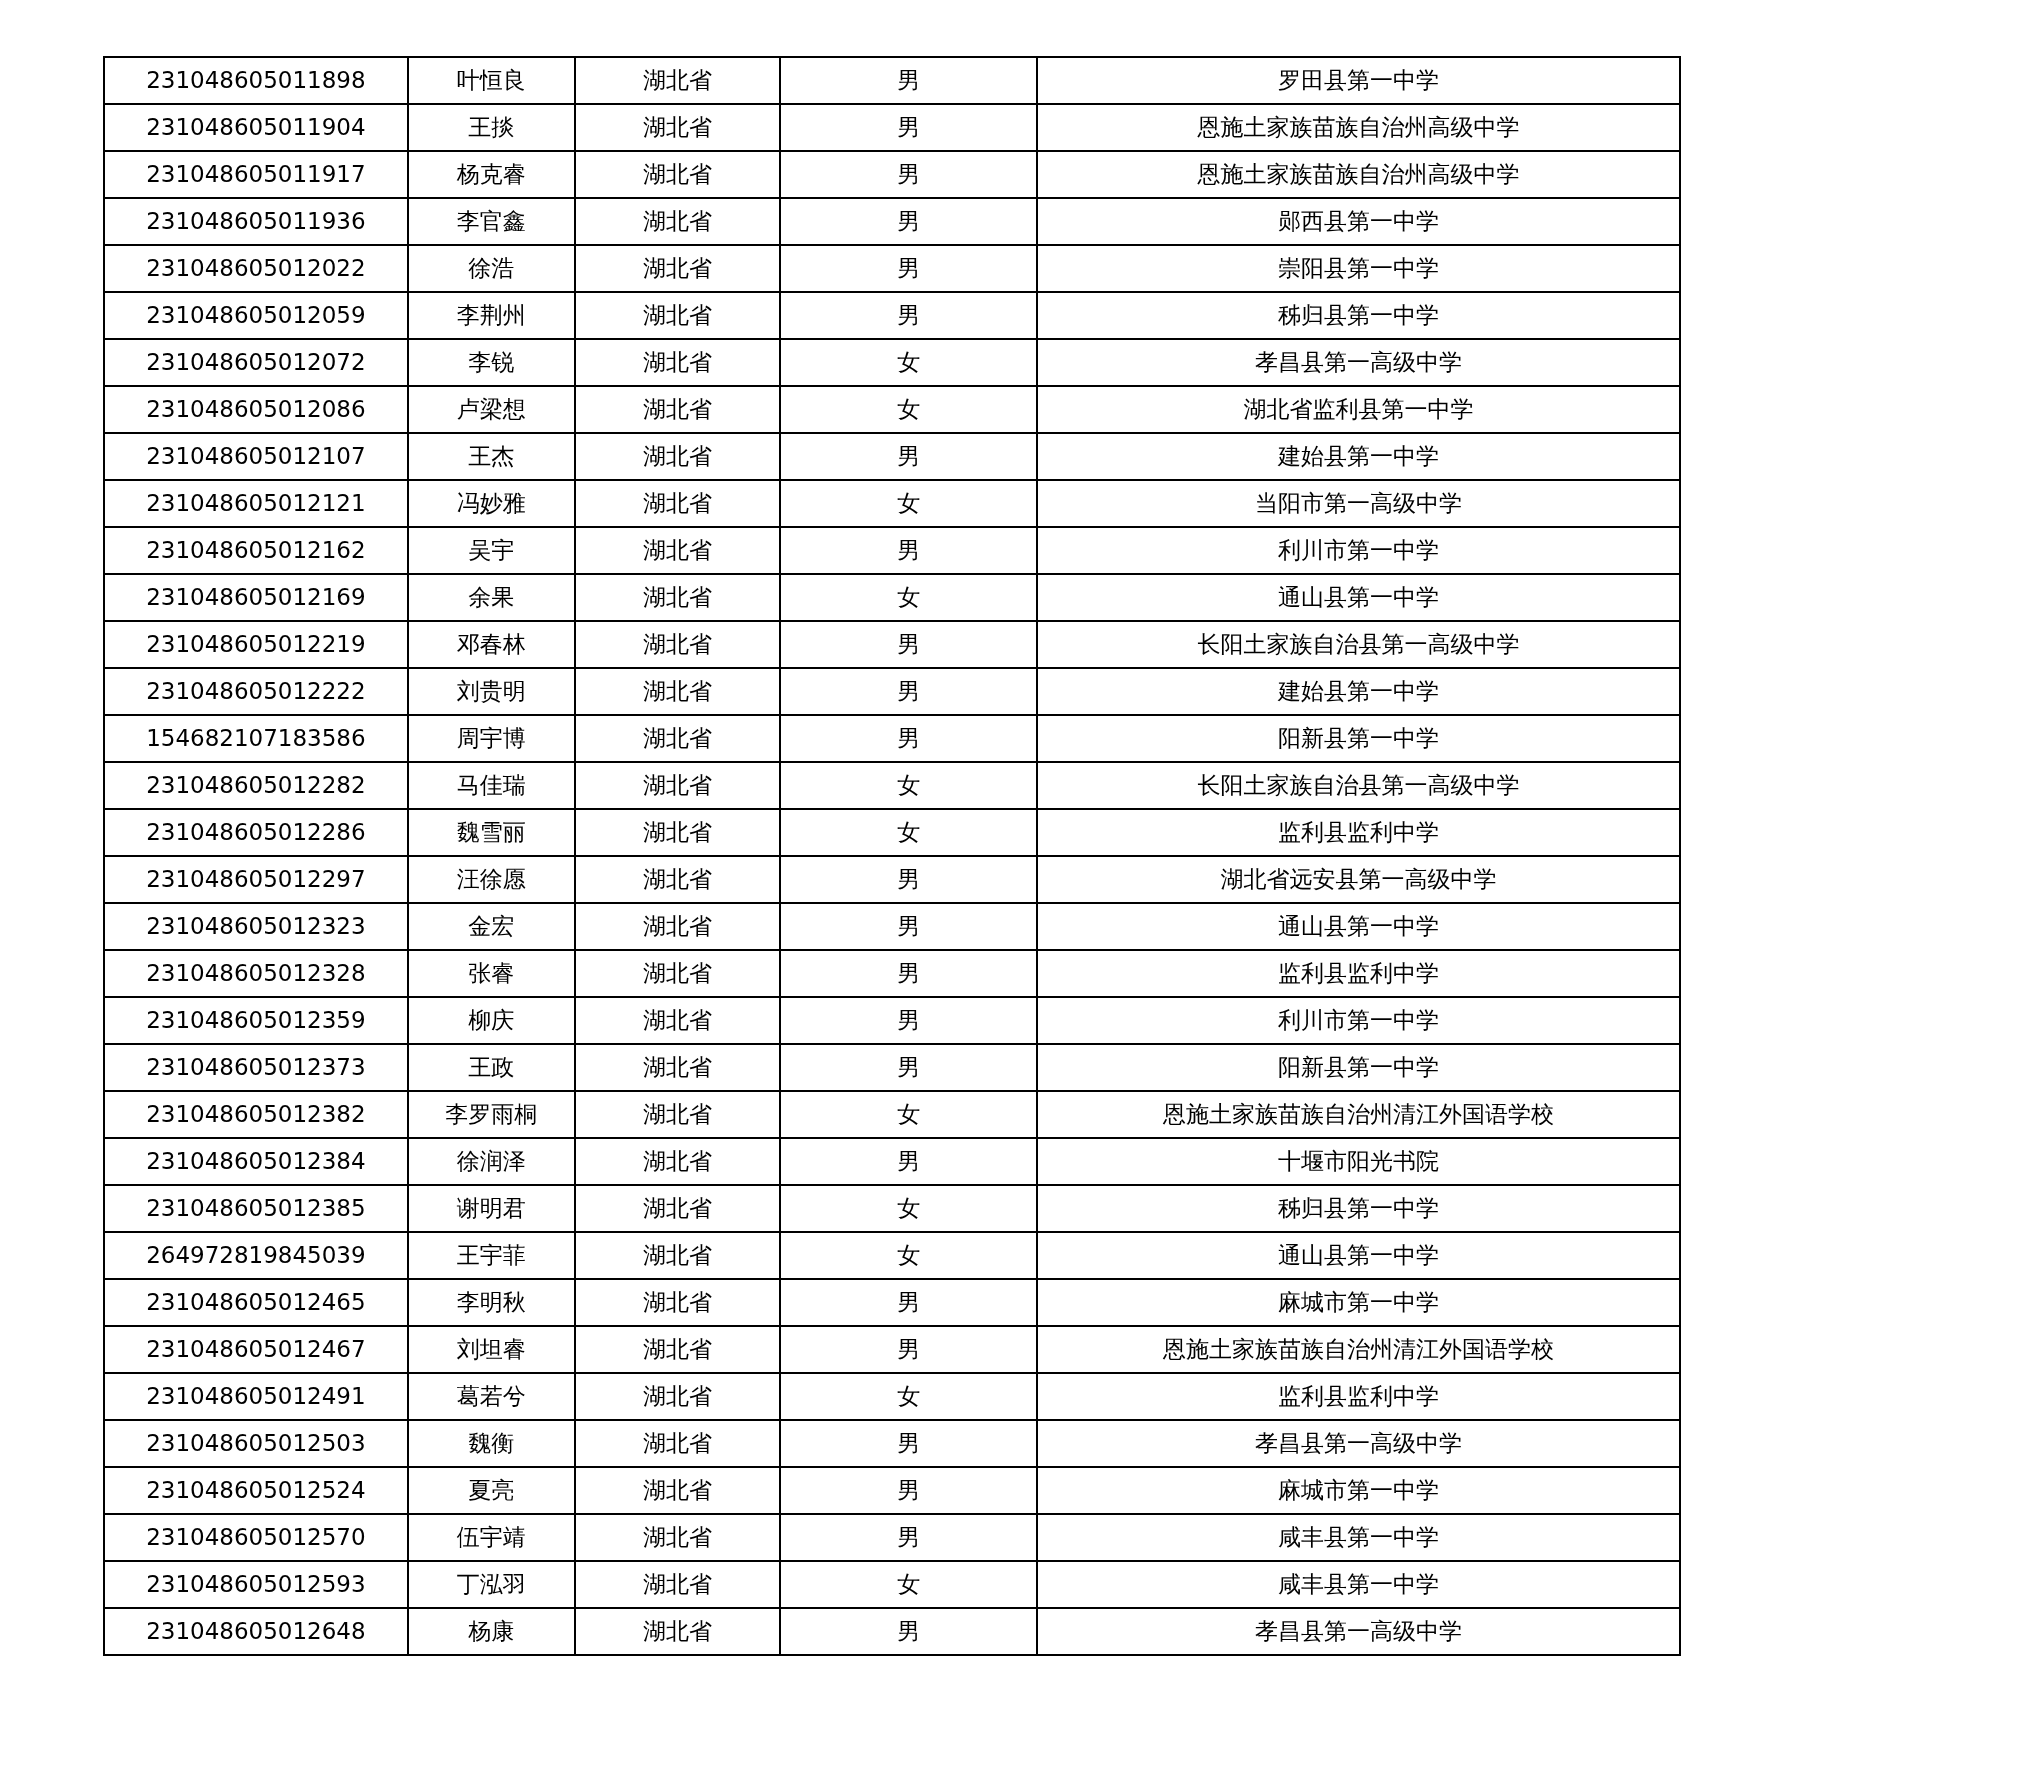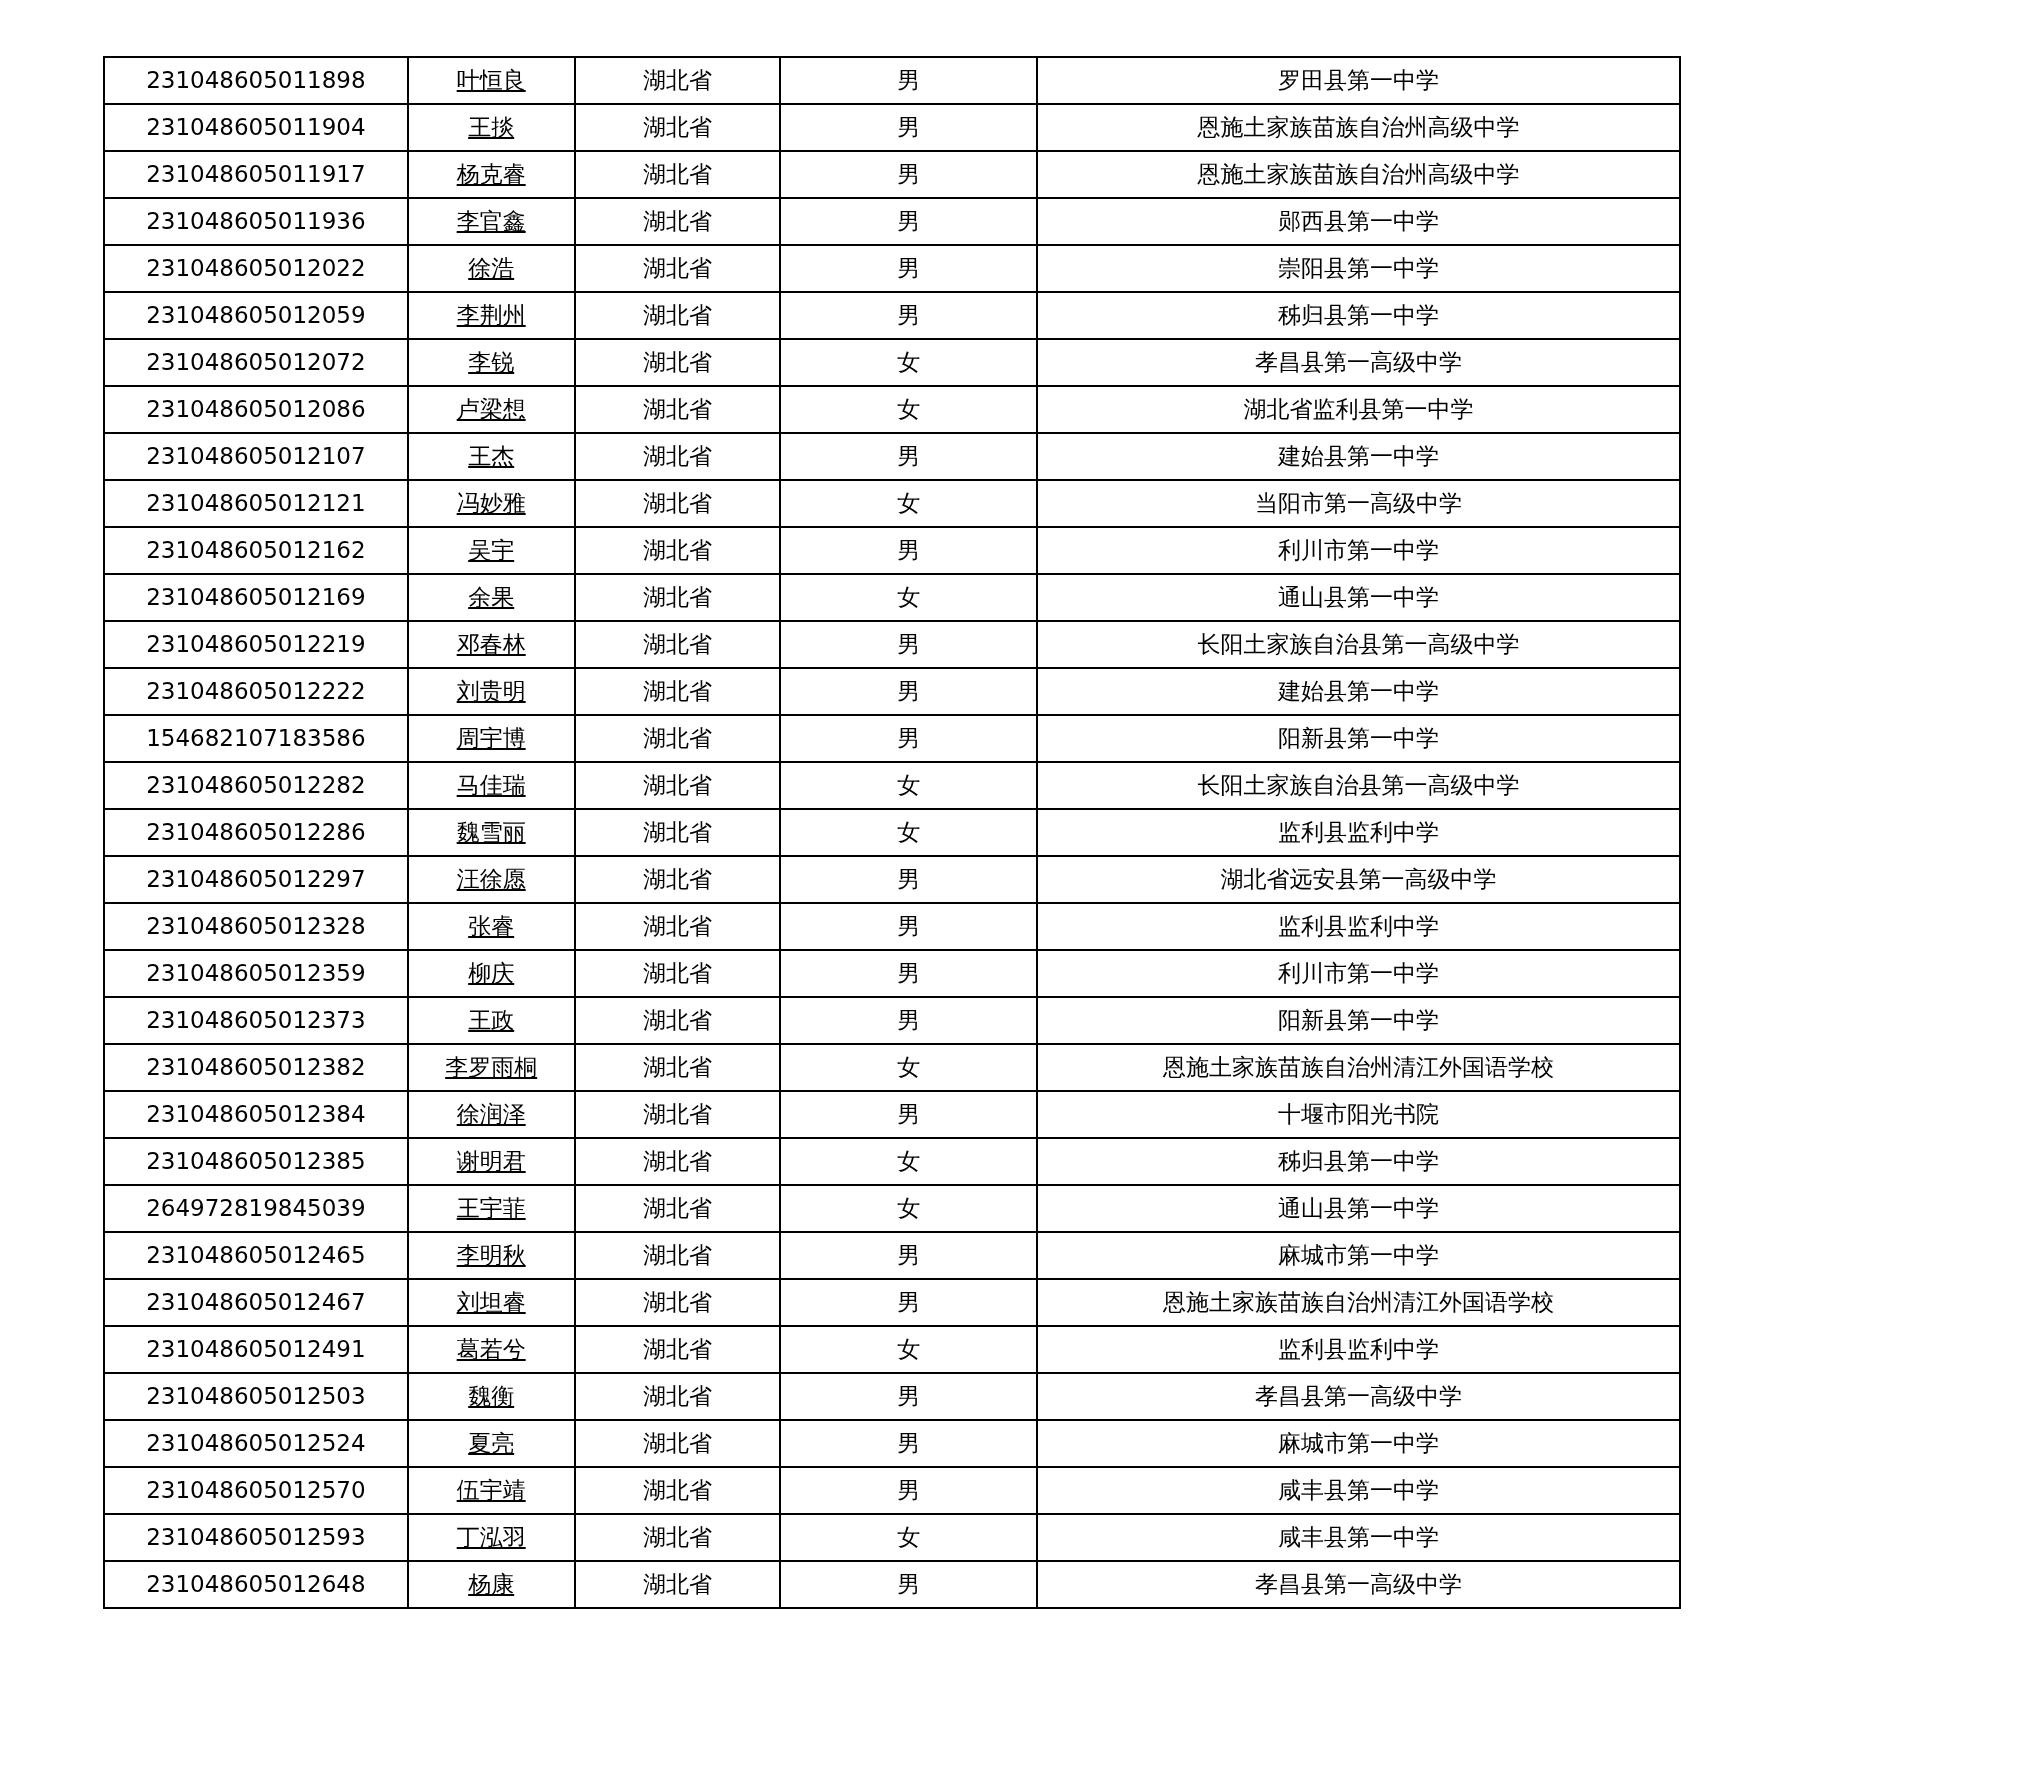--- a/index.html
+++ b/index.html
@@ -32,21 +32,21 @@
     padding: 0 3.4px;
     text-align: center;
     vertical-align: middle;
     font-size: 23px;
     line-height: 1.1;
     color: #000000;
     white-space: nowrap;
     overflow: hidden;
   }
   td.col-id     { width: 295px; }
-  td.col-name   { width: 158px; text-decoration: underline; }
+  td.col-name   { width: 158px; }
   td.col-prov   { width: 197px; }
   td.col-gender { width: 248px; }
   td.col-school { width: 634px; }
 </style>
 </head>
 <body>
 
 <div class="page">
   <table class="roster">
     <tbody>
@@ -170,20 +170,27 @@
           <td class="col-school">监利县监利中学</td>
         </tr>
         <tr>
           <td class="col-id">231048605012297</td>
           <td class="col-name">汪徐愿</td>
           <td class="col-prov">湖北省</td>
           <td class="col-gender">男</td>
           <td class="col-school">湖北省远安县第一高级中学</td>
         </tr>
         <tr>
+          <td class="col-id">231048605012323</td>
+          <td class="col-name">金宏</td>
+          <td class="col-prov">湖北省</td>
+          <td class="col-gender">男</td>
+          <td class="col-school">通山县第一中学</td>
+        </tr>
+        <tr>
           <td class="col-id">231048605012328</td>
           <td class="col-name">张睿</td>
           <td class="col-prov">湖北省</td>
           <td class="col-gender">男</td>
           <td class="col-school">监利县监利中学</td>
         </tr>
         <tr>
           <td class="col-id">231048605012359</td>
           <td class="col-name">柳庆</td>
           <td class="col-prov">湖北省</td>

